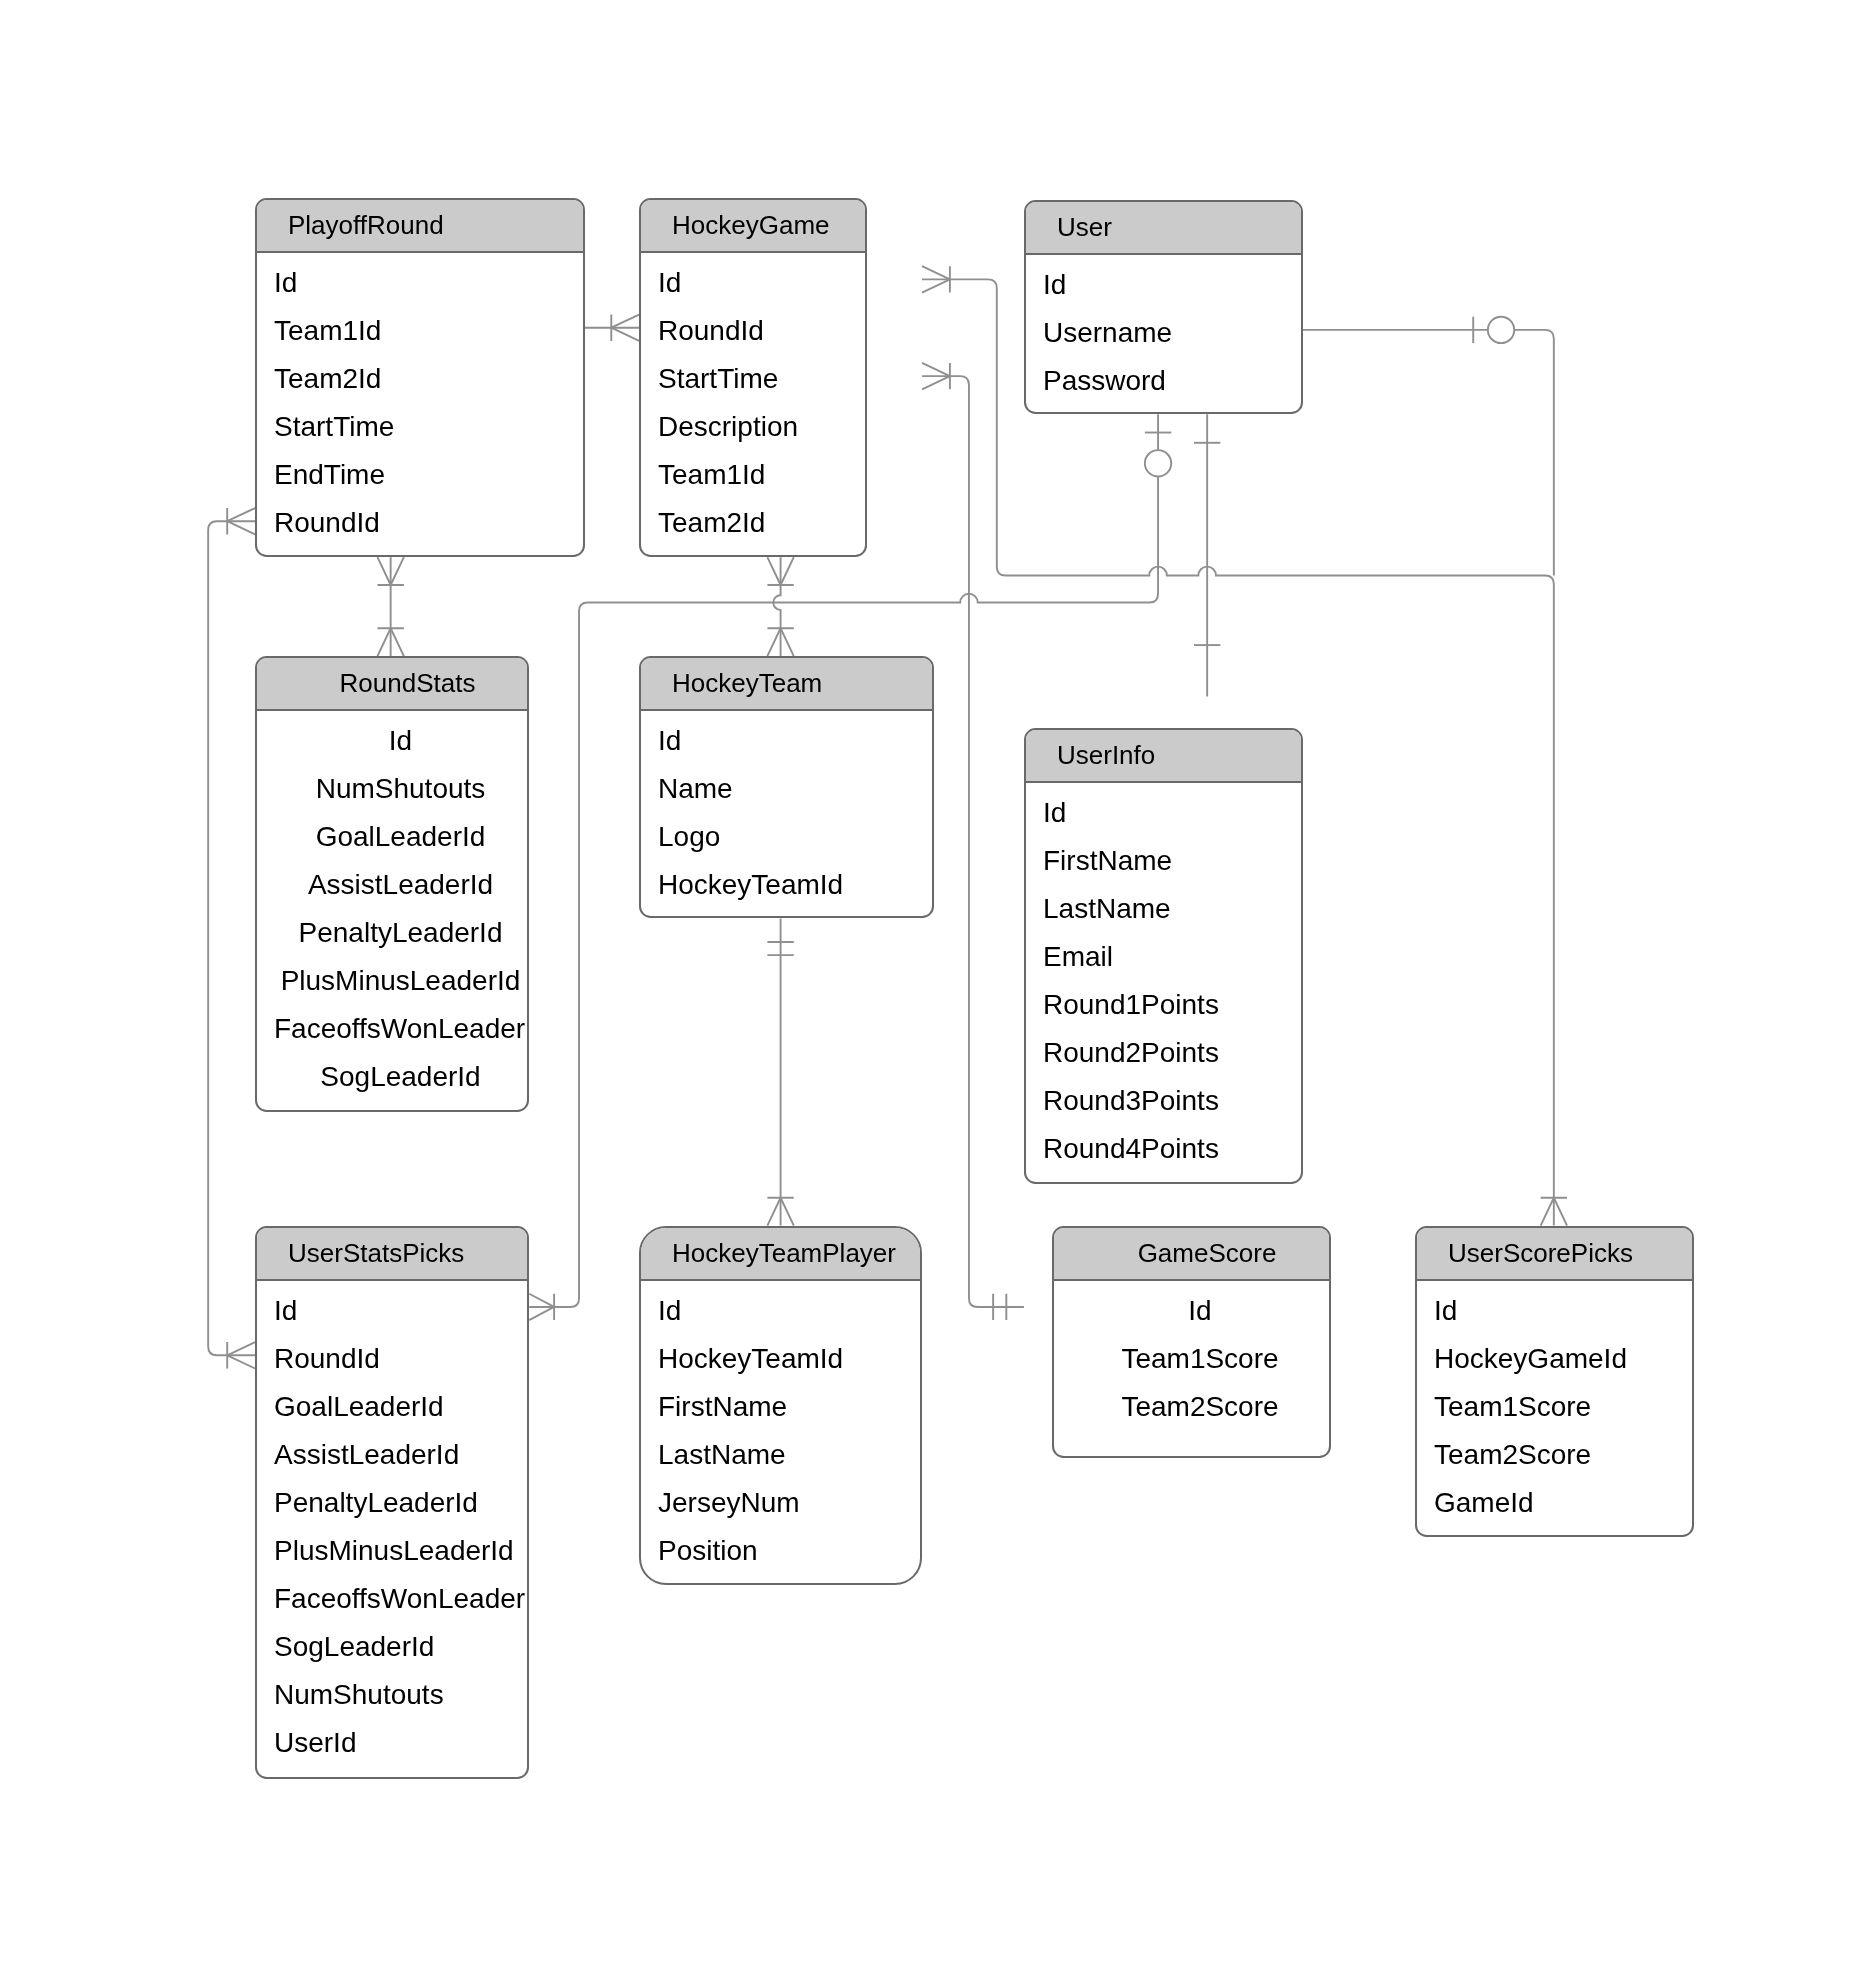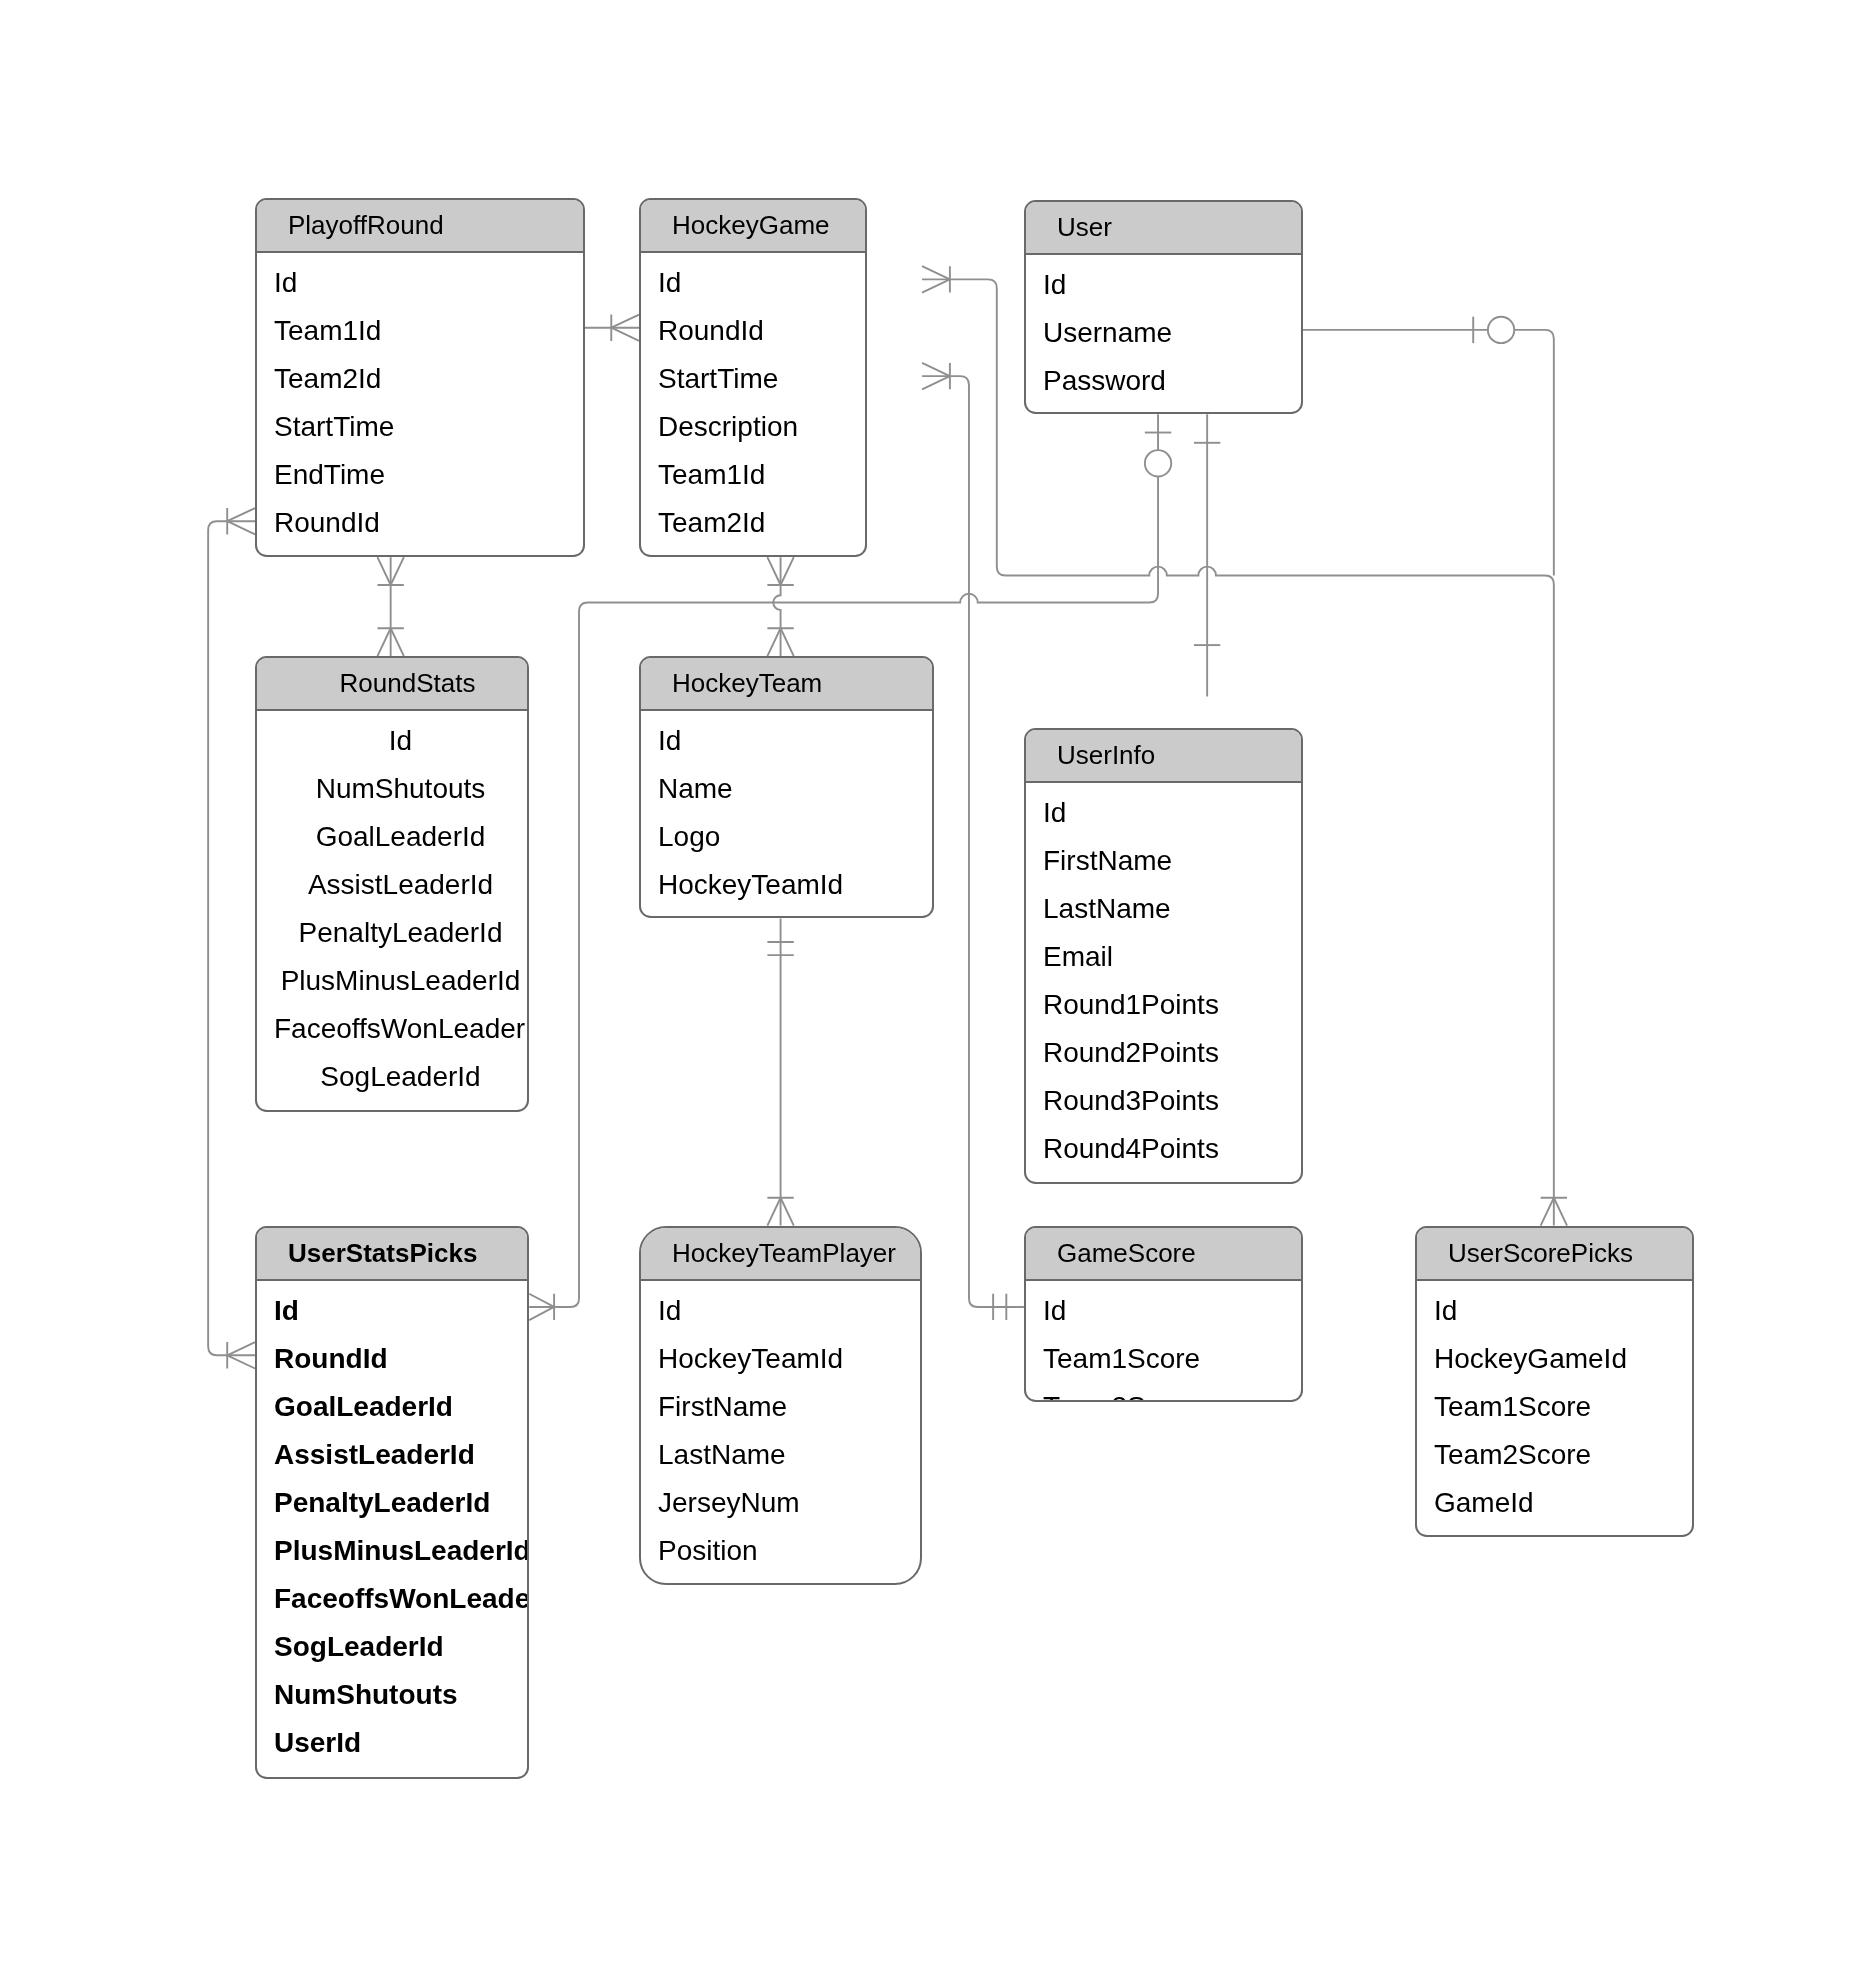--- a/index.html
+++ b/index.html
@@ -148,21 +148,21 @@
       <div class="field">FirstName</div>
       <div class="field">LastName</div>
       <div class="field">Email</div>
       <div class="field">Round1Points</div>
       <div class="field">Round2Points</div>
       <div class="field">Round3Points</div>
       <div class="field">Round4Points</div>
     </div>
   </div>
 
-  <div class="entity" style="left:255px; top:1226px; width:274px; height:553px;font-weight:bold;">
+  <div class="entity" style="left:255px; top:1226px; width:274px; height:553px;">
     <div class="entity-header">UserStatsPicks</div>
     <div class="entity-fields">
       <div class="field">Id</div>
       <div class="field">RoundId</div>
       <div class="field">GoalLeaderId</div>
       <div class="field">AssistLeaderId</div>
       <div class="field">PenaltyLeaderId</div>
       <div class="field">PlusMinusLeaderId</div>
       <div class="field">FaceoffsWonLeaderId</div>
       <div class="field">SogLeaderId</div>
@@ -176,21 +176,21 @@
     <div class="entity-fields">
       <div class="field">Id</div>
       <div class="field">HockeyTeamId</div>
       <div class="field">FirstName</div>
       <div class="field">LastName</div>
       <div class="field">JerseyNum</div>
       <div class="field">Position</div>
     </div>
   </div>
 
-  <div class="entity" style="left:1024px; top:1226px; width:279px; height:176px;">
+  <div class="entity" style="left:1052px; top:1226px; width:279px; height:232px;text-align:center;">
     <div class="entity-header">GameScore</div>
     <div class="entity-fields">
       <div class="field">Id</div>
       <div class="field">Team1Score</div>
       <div class="field">Team2Score</div>
     </div>
   </div>
 
   <div class="entity" style="left:1415px; top:1226px; width:279px; height:311px;">
     <div class="entity-header">UserScorePicks</div>

